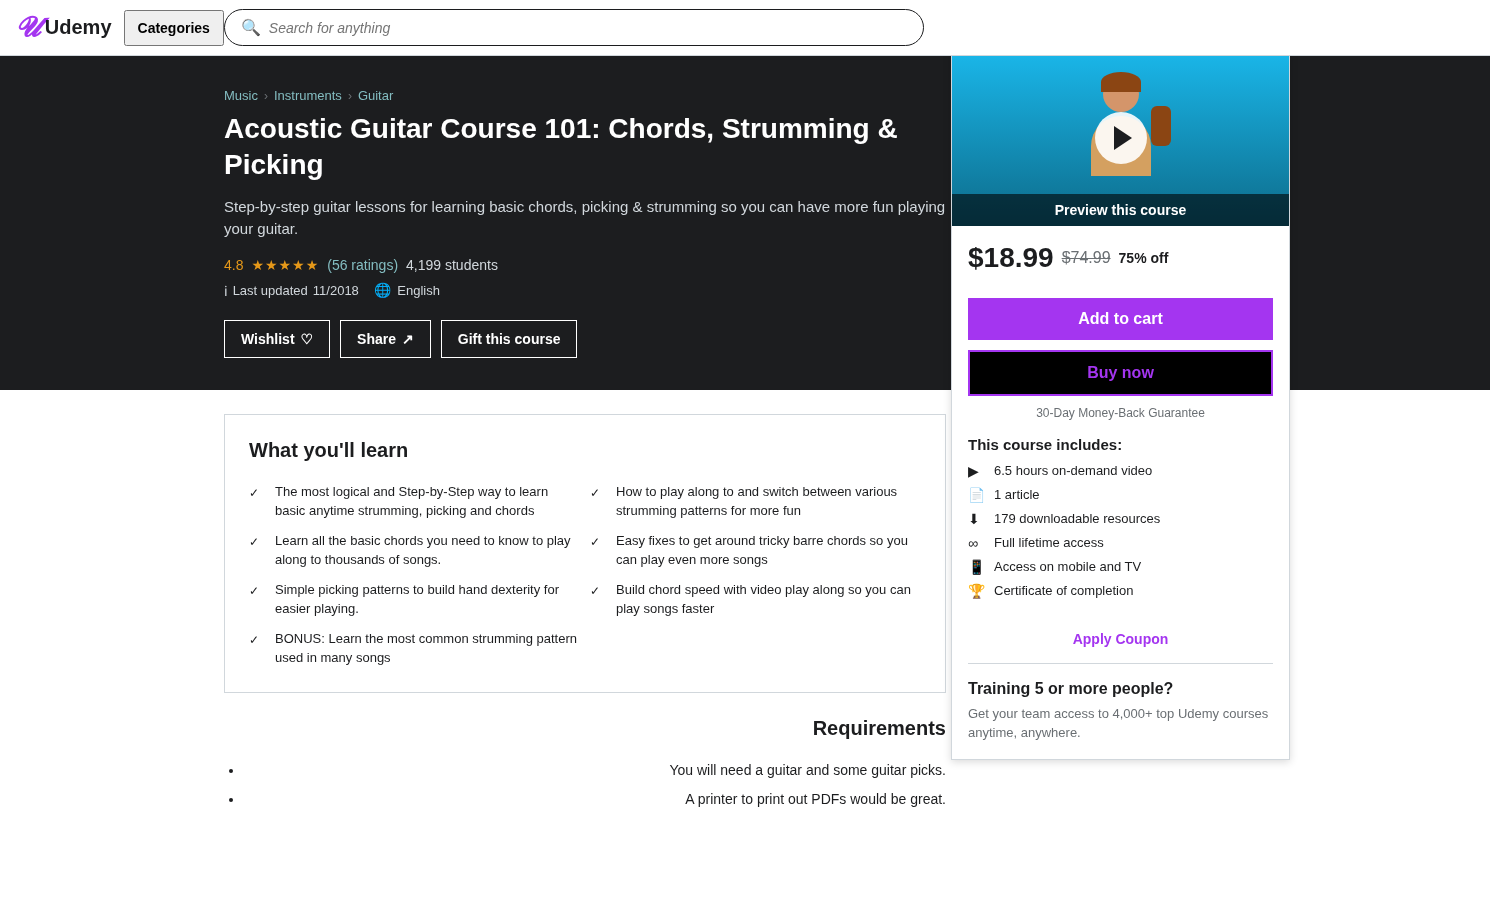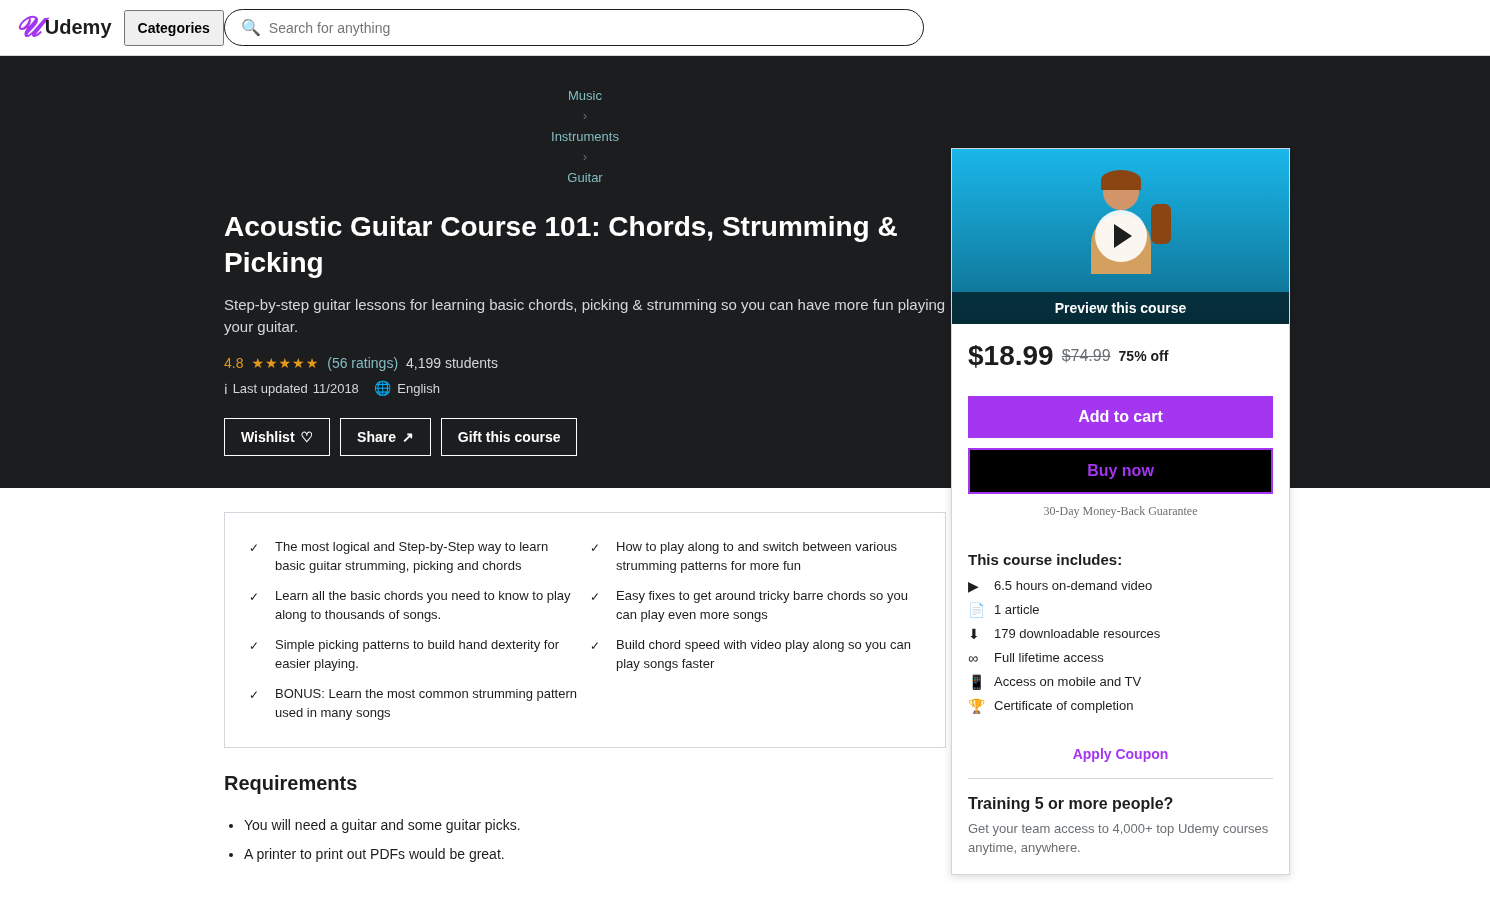--- a/index.html
+++ b/index.html
@@ -12,31 +12,31 @@
     }
     .logo { display: flex; align-items: center; gap: 4px; margin-right: 12px; cursor: pointer; }
     .logo-icon { color: #a435f0; font-size: 28px; font-weight: bold; font-style: italic; }
     .logo-text { font-size: 20px; font-weight: 700; color: #1c1d1f; }
     .categories-btn { font-size: 14px; font-weight: 600; padding: 8px 12px; cursor: pointer; white-space: nowrap; }
     .search-bar {
       flex: 1; display: flex; align-items: center; border: 1px solid #1c1d1f; border-radius: 24px;
       padding: 8px 16px; gap: 8px; max-width: 700px;
     }
     .search-icon { color: #6a6f73; font-size: 16px; }
-    .search-input { border: none; outline: none; flex: 1; font-size: 14px; color: #6a6f73; background: transparent; }
+    .search-input { border: none; outline: none; flex: 1; font-size: 14px; color: #6a6f73; background: transparent; font-style: italic; }
 
     
     .hero {
       background: #1c1d1f; color: #fff; padding: 32px 0;
     }
     .hero-inner {
       max-width: 1090px; margin: 0 auto; padding: 0 24px; display: flex; gap: 0;
     }
     .hero-content { flex: 1; padding-right: 320px; }
-    .breadcrumb { display: flex; align-items: center; gap: 6px; margin-bottom: 24px; font-size: 13px; flex-direction: column; }
+    .breadcrumb { display: flex; align-items: center; gap: 6px; margin-bottom: 8px; font-size: 13px; }
     .breadcrumb a { color: #84bdc1; text-decoration: none; }
     .breadcrumb-sep { color: #6a6f73; font-size: 12px; }
     .breadcrumb-current { color: #84bdc1; }
     .course-title { font-size: 28px; font-weight: 700; line-height: 1.3; margin-bottom: 12px; color: #fff; }
     .course-subtitle { font-size: 15px; color: #d1d7dc; margin-bottom: 16px; line-height: 1.5; }
     .rating-row { display: flex; align-items: center; gap: 8px; margin-bottom: 8px; font-size: 14px; }
     .rating-score { color: #e59819; font-weight: 400; }
     .stars { color: #e59819; letter-spacing: 1px; font-size: 14px; }
     .rating-count { color: #84bdc1; }
     .students { color: #d1d7dc; }
@@ -79,41 +79,41 @@
     .price-original { font-size: 16px; color: #6a6f73; text-decoration: line-through; }
     .price-discount { font-size: 14px; font-weight: 600; color: #1c1d1f; }
     .btn-add-cart {
       width: 100%; background: #a435f0; color: #fff; border: none; padding: 12px;
       font-size: 16px; font-weight: 700; cursor: pointer; margin-bottom: 10px;
     }
     .btn-buy-now {
       width: 100%; background: #000000; color: #a435f0; border: 2px solid #a435f0; padding: 12px;
       font-size: 16px; font-weight: 700; cursor: pointer; margin-bottom: 10px;
     }
-    .guarantee { text-align: center; font-size: 12px; color: #6a6f73; margin-bottom: 32px; font-family: Liberation Serif, serif; }
+    .guarantee { text-align: center; font-size: 12px; color: #6a6f73; margin-bottom: 16px; }
     .course-includes { margin-bottom: 32px; }
     .includes-title { font-size: 15px; font-weight: 700; margin-bottom: 10px; }
     .include-item { display: flex; align-items: center; gap: 8px; font-size: 13px; color: #1c1d1f; margin-bottom: 8px; }
     .include-icon { color: #1c1d1f; font-size: 14px; min-width: 18px; }
     .apply-coupon { color: #a435f0; font-size: 14px; font-weight: 600; text-align: center; cursor: pointer; display: block; margin-bottom: 16px; }
     .team-training { border-top: 1px solid #d1d7dc; padding-top: 16px; }
     .team-title { font-size: 16px; font-weight: 700; margin-bottom: 6px; }
     .team-desc { font-size: 13px; color: #6a6f73; line-height: 1.5; }
 
     
     .learn-box {
       border: 1px solid #d1d7dc; padding: 24px; margin-bottom: 24px;
     }
     .section-title { font-size: 20px; font-weight: 700; margin-bottom: 20px; }
     .learn-grid { display: grid; grid-template-columns: 1fr 1fr; gap: 10px; }
     .learn-item { display: flex; gap: 10px; align-items: flex-start; font-size: 13px; line-height: 1.5; }
     .check-icon { color: #1c1d1f; margin-top: 2px; min-width: 16px; font-size: 12px; }
 
     
-    .requirements-section { margin-bottom: 32px; }
+    .requirements-section { margin-bottom: 32px; text-align: right; }
     .req-list { padding-left: 20px; }
     .req-item { font-size: 14px; margin-bottom: 8px; line-height: 1.5; }
 
     
     .preview-img {
       width: 100%; height: 175px; position: relative; overflow: hidden;
       background: linear-gradient(to bottom, #1ab7ea 0%, #0d6b8a 100%);
       display: flex; align-items: flex-end; justify-content: center;
     }
     .person-figure {
@@ -284,24 +284,25 @@
       <div class="team-training">
         <h3 class="team-title">Training 5 or more people?</h3>
         <p class="team-desc">Get your team access to 4,000+ top Udemy courses anytime, anywhere.</p>
       </div>
     </div>
   </aside>
 
   <div class="content-left">
 
     <div class="learn-box">
+      <h2 class="section-title">What you'll learn</h2>
       <div class="learn-grid">
         <div class="learn-item">
           <span class="check-icon">✓</span>
-          <span>The most logical and Step-by-Step way to learn basic guitar strumming, picking and chords</span>
+          <span>The most logical and Step-by-Step way to learn basic anytime strumming, picking and chords</span>
         </div>
         <div class="learn-item">
           <span class="check-icon">✓</span>
           <span>How to play along to and switch between various strumming patterns for more fun</span>
         </div>
         <div class="learn-item">
           <span class="check-icon">✓</span>
           <span>Learn all the basic chords you need to know to play along to thousands of songs.</span>
         </div>
         <div class="learn-item">

